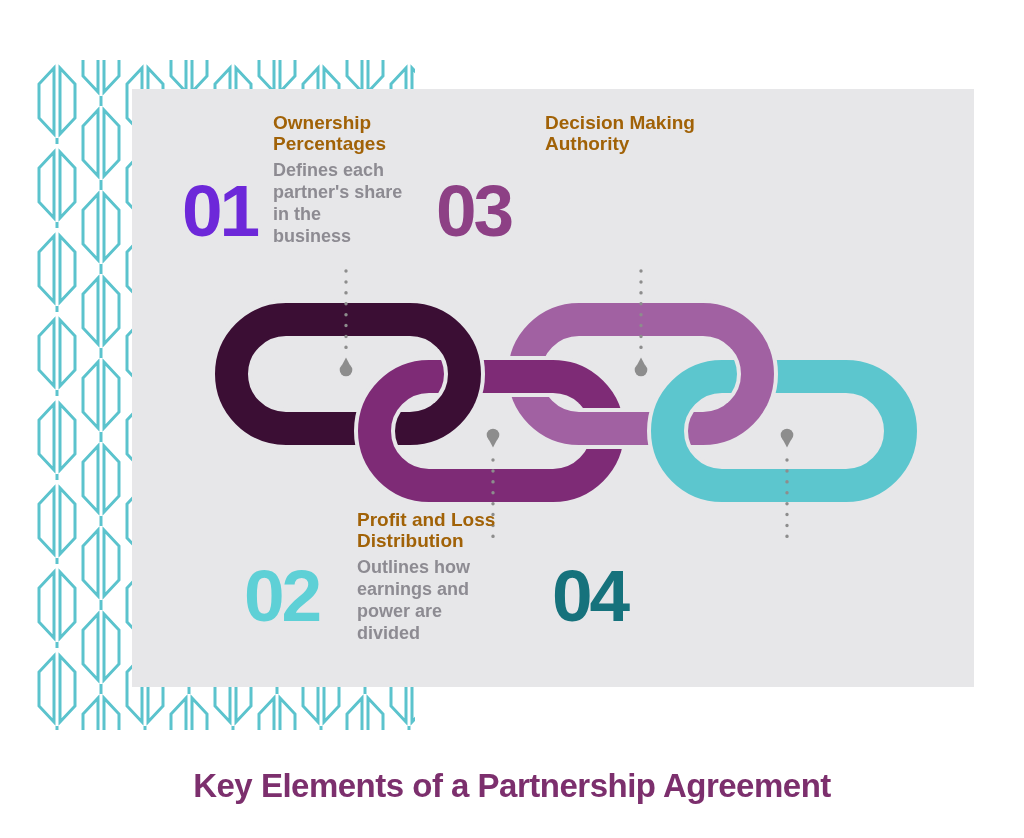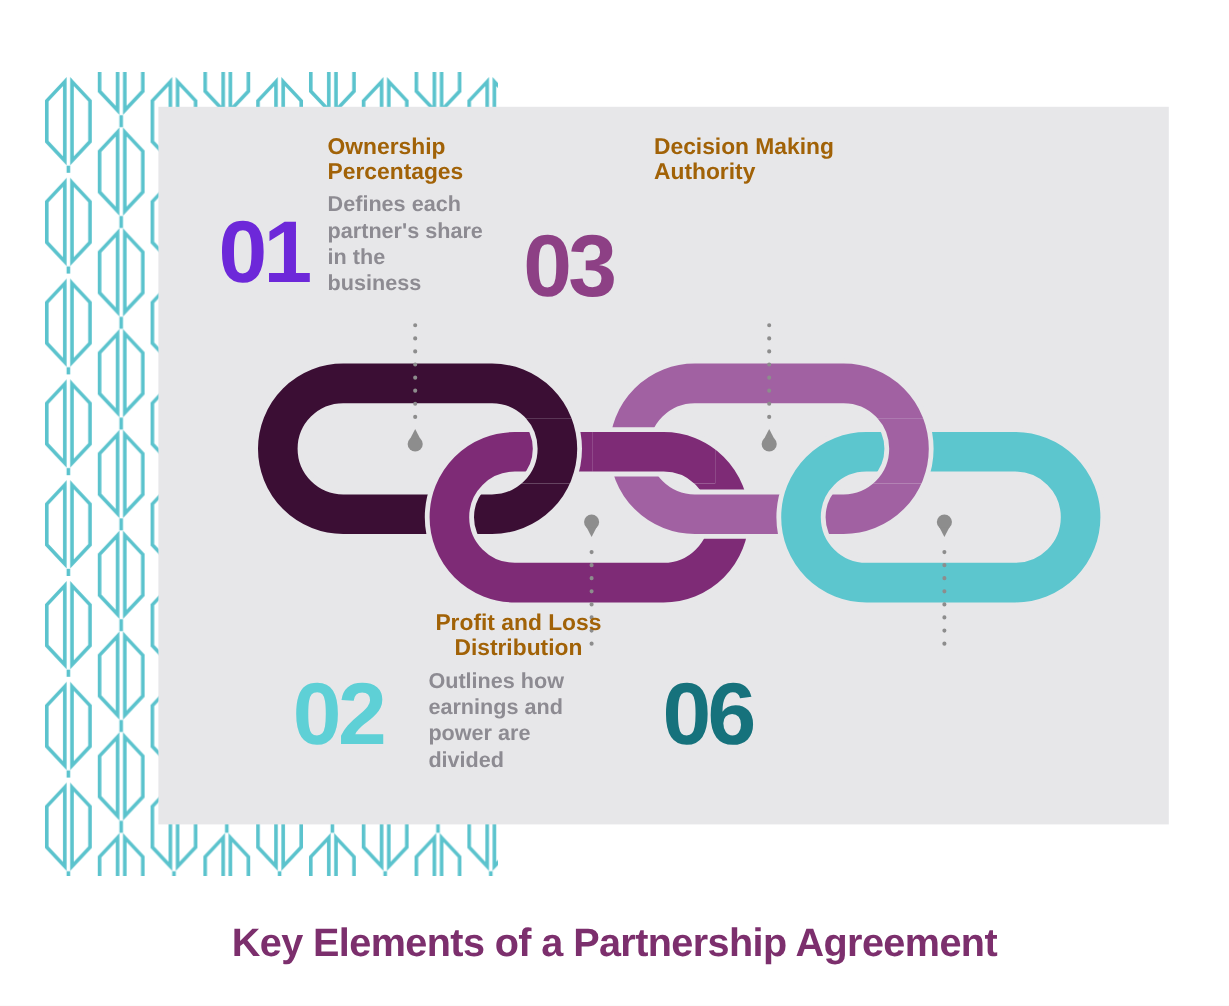--- a/index.html
+++ b/index.html
@@ -100,28 +100,28 @@
     <line x1="787" y1="460" x2="787" y2="538" stroke-width="3.4" stroke-linecap="round" stroke-dasharray="0.1 10.8" fill="none"></line>
   </g>
 </svg>
 
 <div class="abs big-num" style="left: 170px; top: 174px; color: #6d28d9; margin-left: 12px;">01</div>
 <div class="abs txt-col" style="left:273px;top:112px;">
   <p class="t" style="width:150px;">Ownership Percentages</p>
   <p class="d" style="width:130px;">Defines each partner's share in the business</p>
 </div>
 
-<div class="abs big-num" style="left: 436px; top: 174px; color: rgb(141, 64, 133); margin-top: 12px;">03</div>
+<div class="abs big-num" style="left: 436px; top: 174px; color: rgb(141, 64, 133);">03</div>
 <div class="abs txt-col" style="left:545px;top:112px;">
   <p class="t" style="width:160px;">Decision Making Authority</p>
 </div>
 
 <div class="abs big-num" style="left: 244px; top: 559px; color: rgb(94, 208, 214); text-align: center;">02</div>
 <div class="abs txt-col" style="left:357px;top:509px;">
-  <p class="t" style="width:150px;text-align:center;">Profit and Loss Distribution</p>
+  <p class="t" style="width:150px;">Profit and Loss Distribution</p>
   <p class="d" style="width:118px;">Outlines how earnings and power are divided</p>
 </div>
 
-<div class="abs big-num" style="left: 552px; top: 559px; color: rgb(22, 114, 124);">06</div>
+<div class="abs big-num" style="left: 552px; top: 559px; color: rgb(22, 114, 124);">04</div>
 <div class="abs txt-col" style="left:667px;top:509px;">
 </div>
 
 <div id="footer-title" class="abs">Key Elements of a Partnership Agreement</div>
 
 </body></html>

